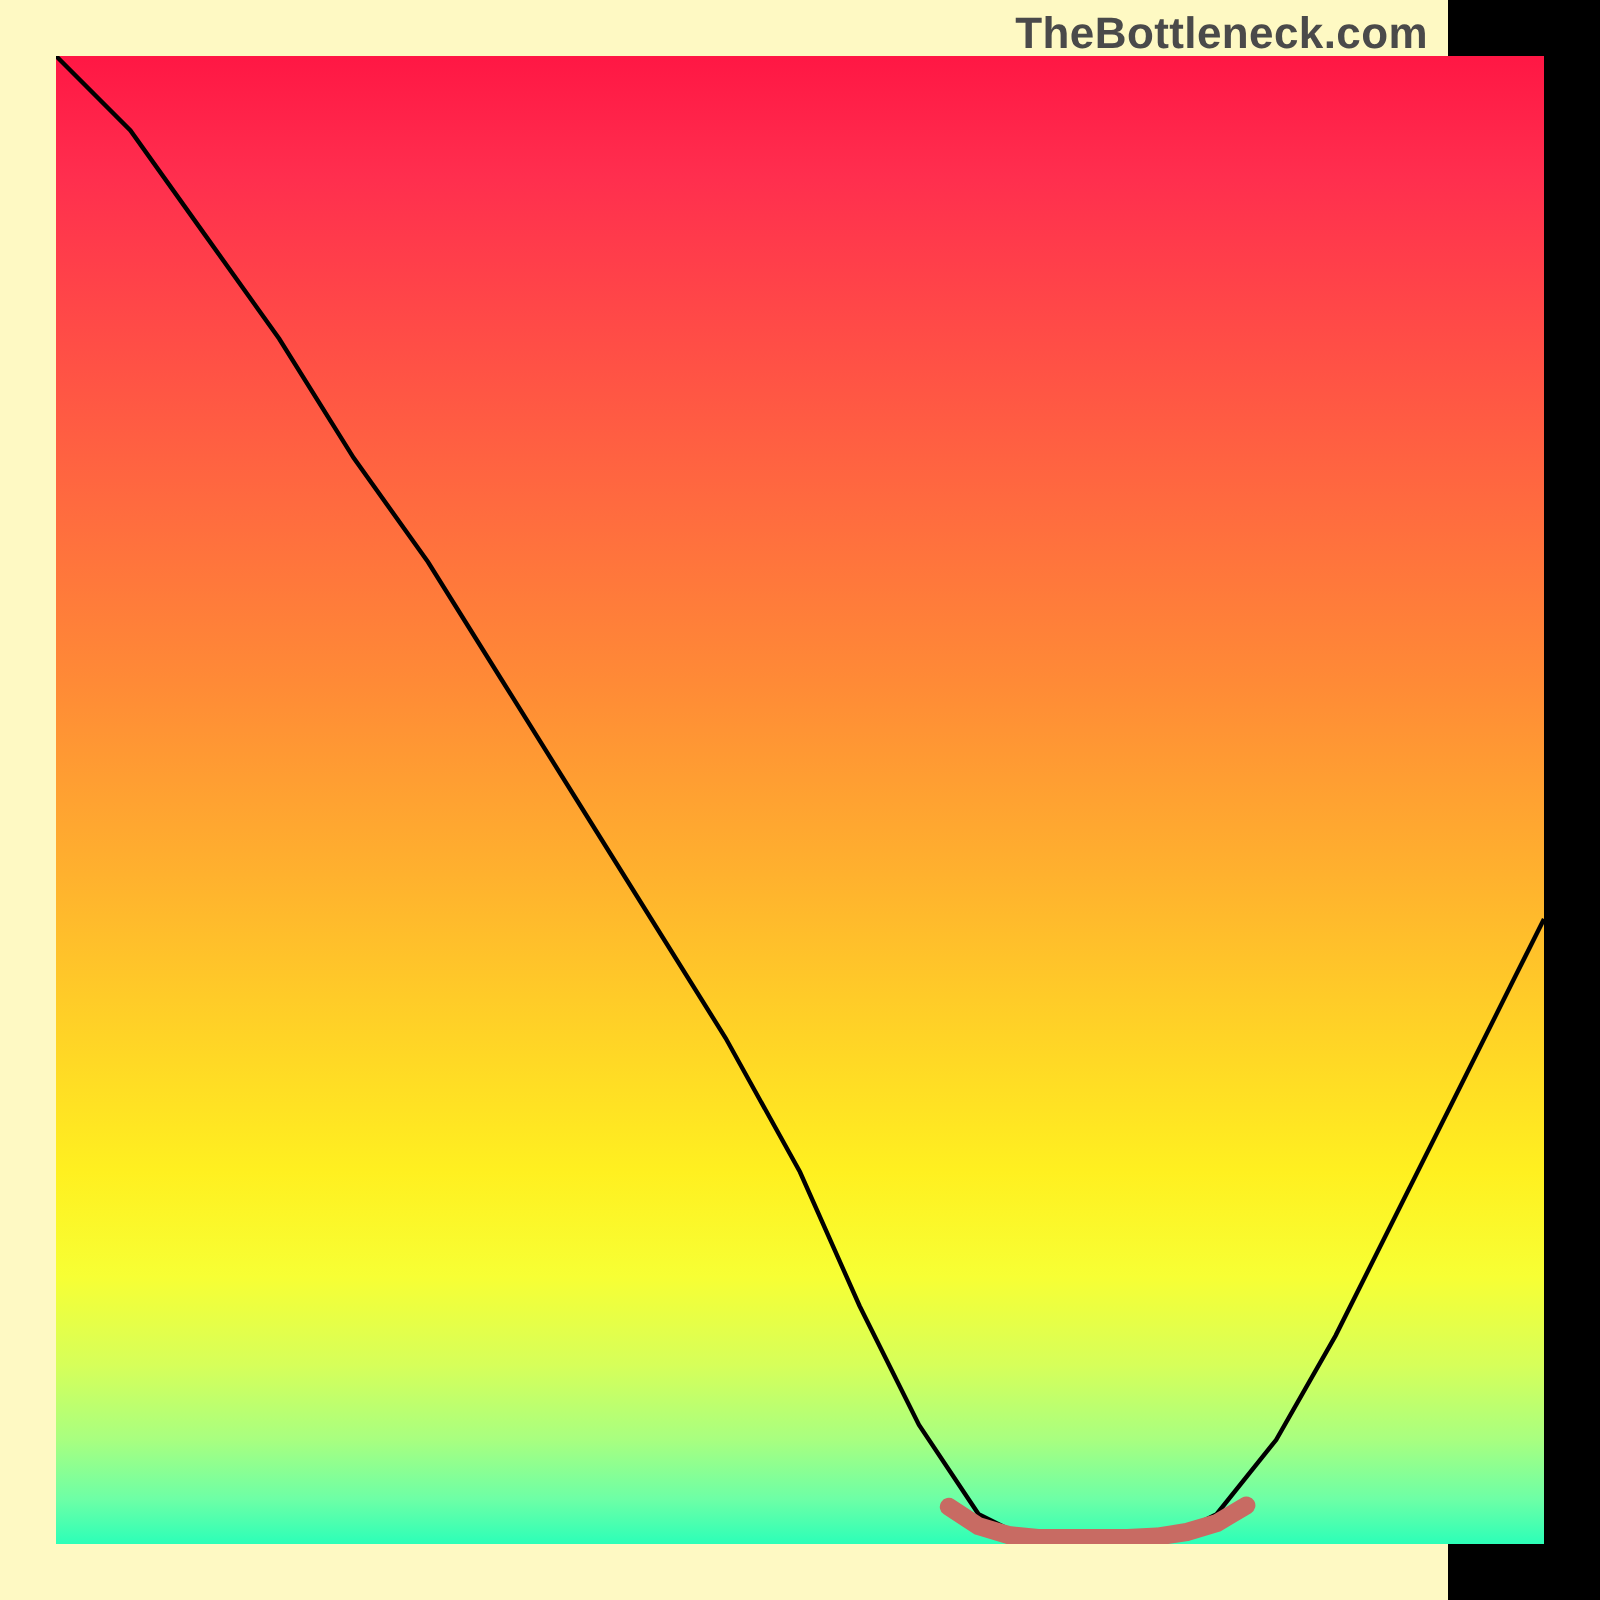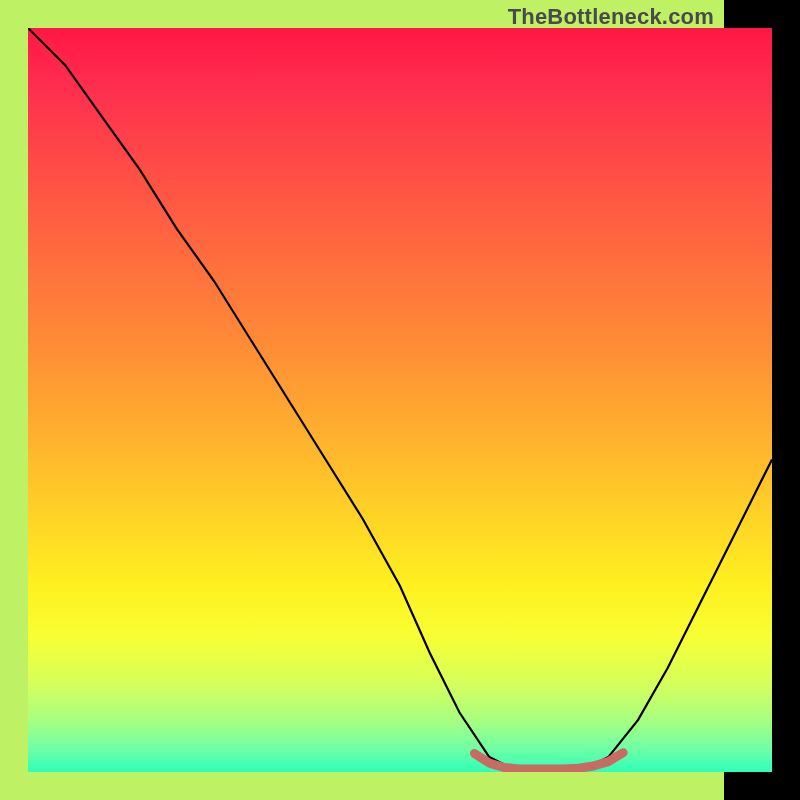--- a/index.html
+++ b/index.html
@@ -8,21 +8,21 @@
     width: 800px;
     height: 800px;
     background: #000;
     overflow: hidden;
     font-family: Arial, Helvetica, sans-serif;
   }
   .frame {
     position: absolute;
     left: 0; top: 0;
     width: 724px; height: 800px;
-    background: #bef264;
+    background: #fef9c3;
   }
   .plot {
     position: absolute;
     left: 28px;
     top: 28px;
     width: 744px;
     height: 744px;
     overflow: hidden; 
   }
   .gradient {

